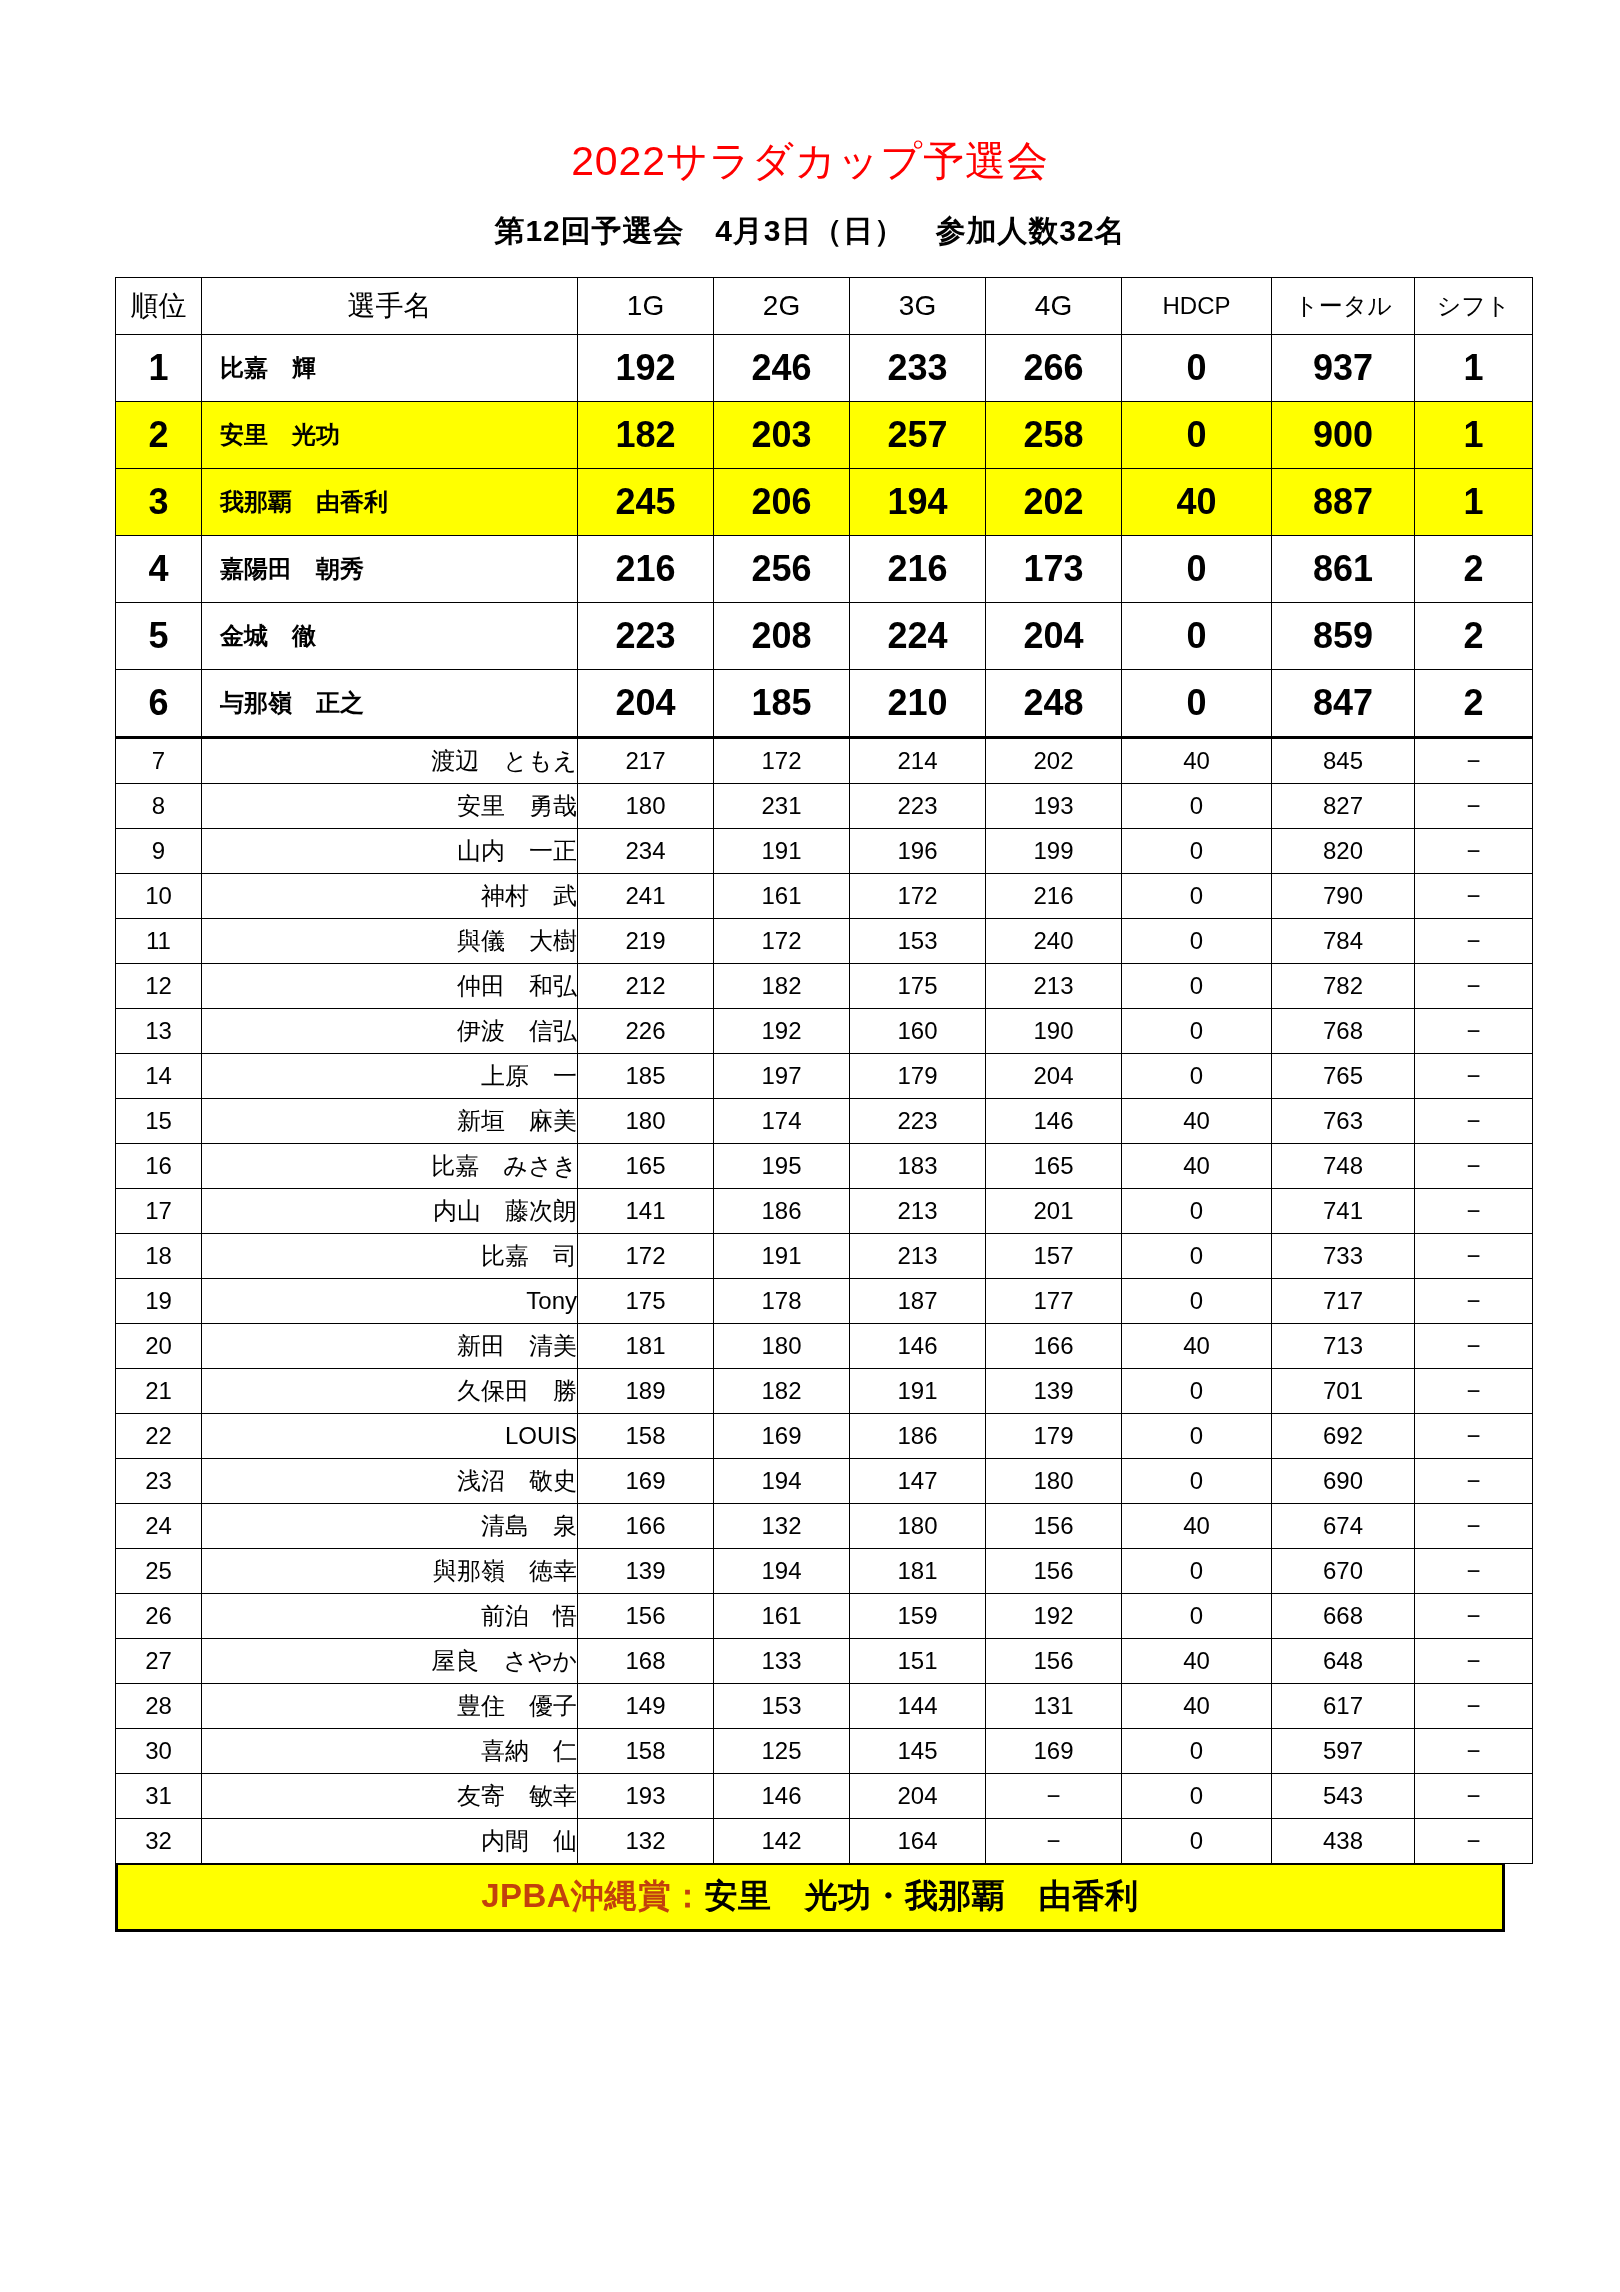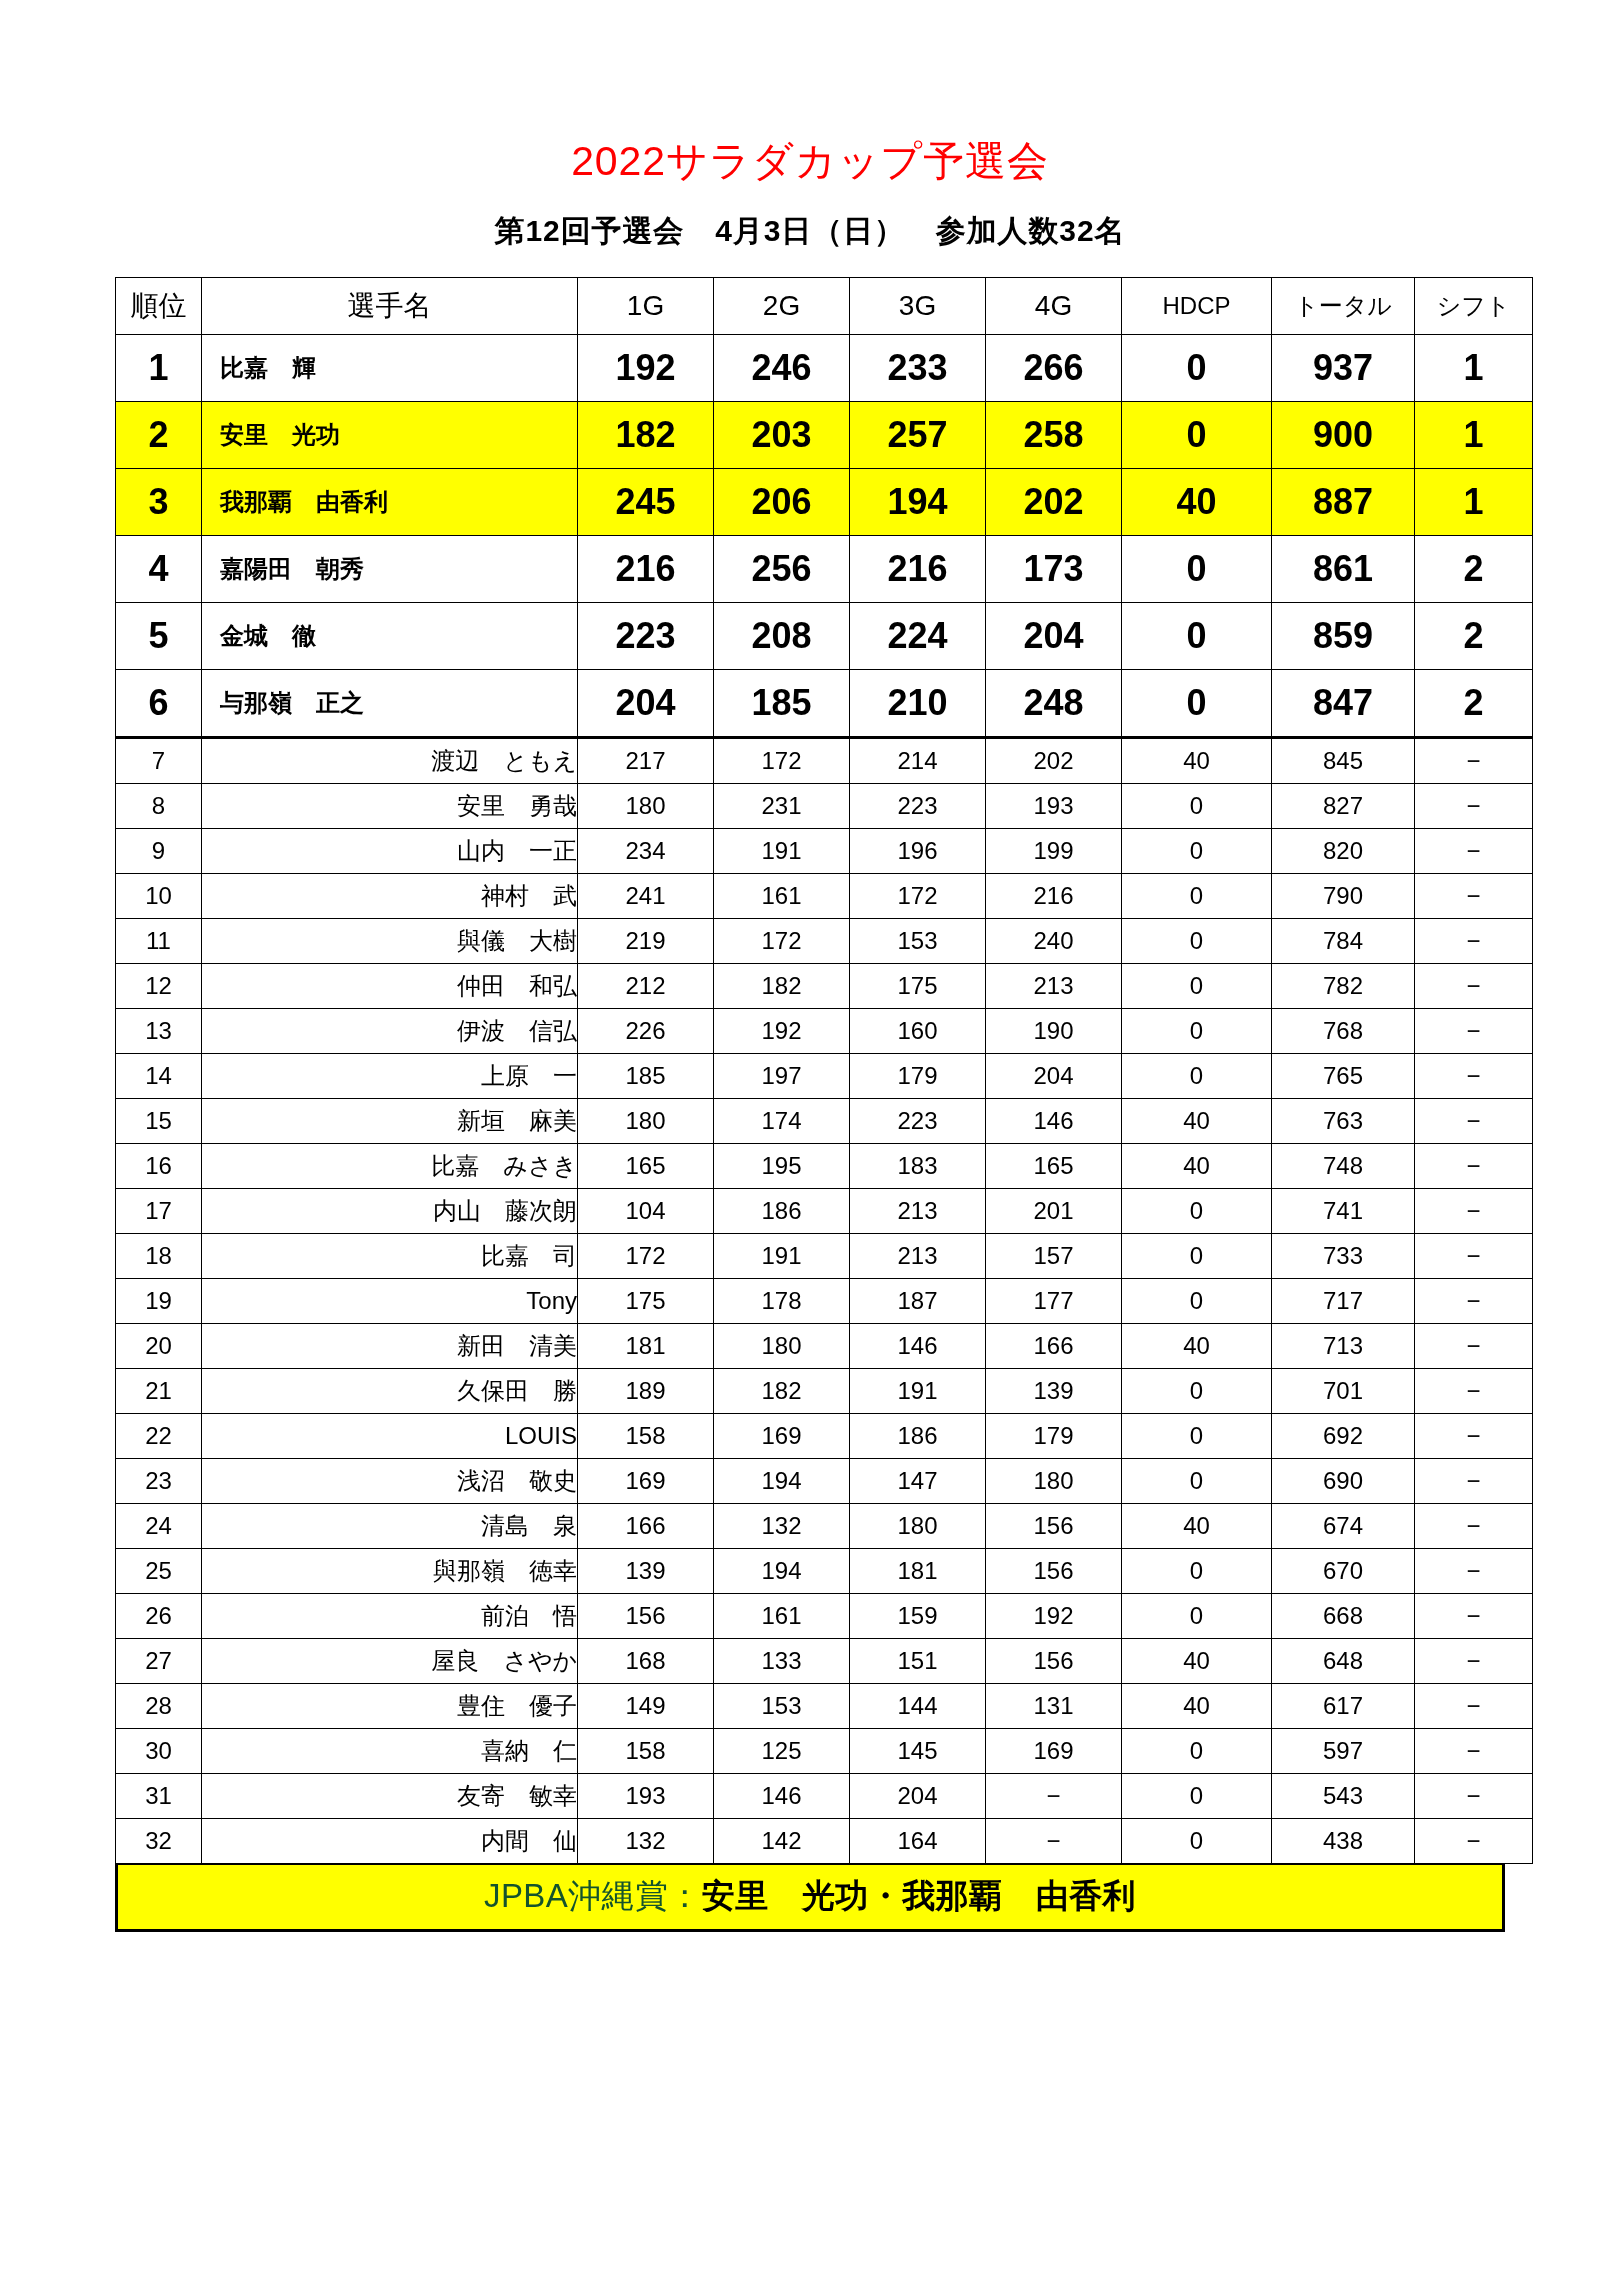--- a/index.html
+++ b/index.html
@@ -114,22 +114,22 @@
     margin-top: 0px;
     background: #ffff00;
     border: 3.6px solid #000;
     border-top: 1.8px solid #000;
     height: 64px;
     display: flex;
     align-items: center;
     justify-content: center;
   }
   .footer .award {
-    color: #14532d;
-    font-weight: normal;
+    color: #c2410c;
+    font-weight: bold;
     font-size: 33px;
     letter-spacing: 0.4px;
   }
   .footer .winners {
     color: #000000;
     font-weight: bold;
     font-size: 33px;
     letter-spacing: 0.4px;
   }
 </style>
@@ -339,21 +339,21 @@
           <td>195</td>
           <td>183</td>
           <td>165</td>
           <td>40</td>
           <td>748</td>
           <td class="edge-right">−</td>
         </tr>
         <tr class="small">
           <td class="rank edge-left">17</td>
           <td class="name">内山　藤次朗</td>
-          <td>104</td>
+          <td>141</td>
           <td>186</td>
           <td>213</td>
           <td>201</td>
           <td>0</td>
           <td>741</td>
           <td class="edge-right">−</td>
         </tr>
         <tr class="small">
           <td class="rank edge-left">18</td>
           <td class="name">比嘉　司</td>

